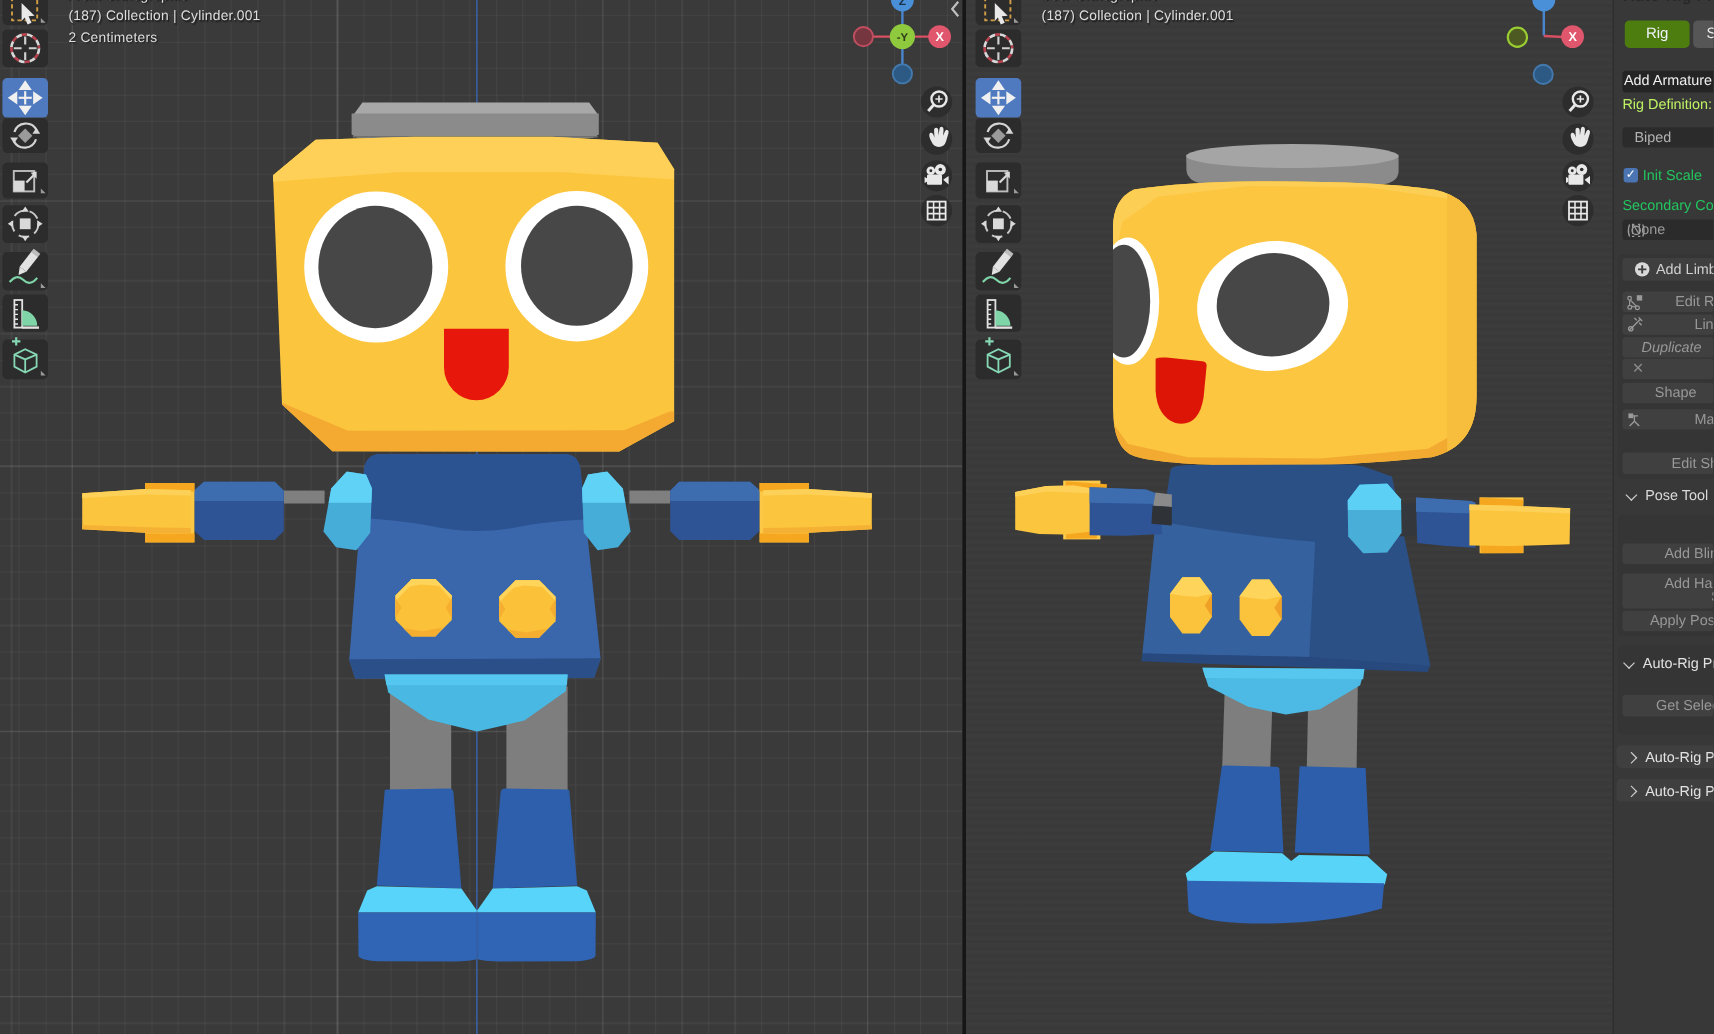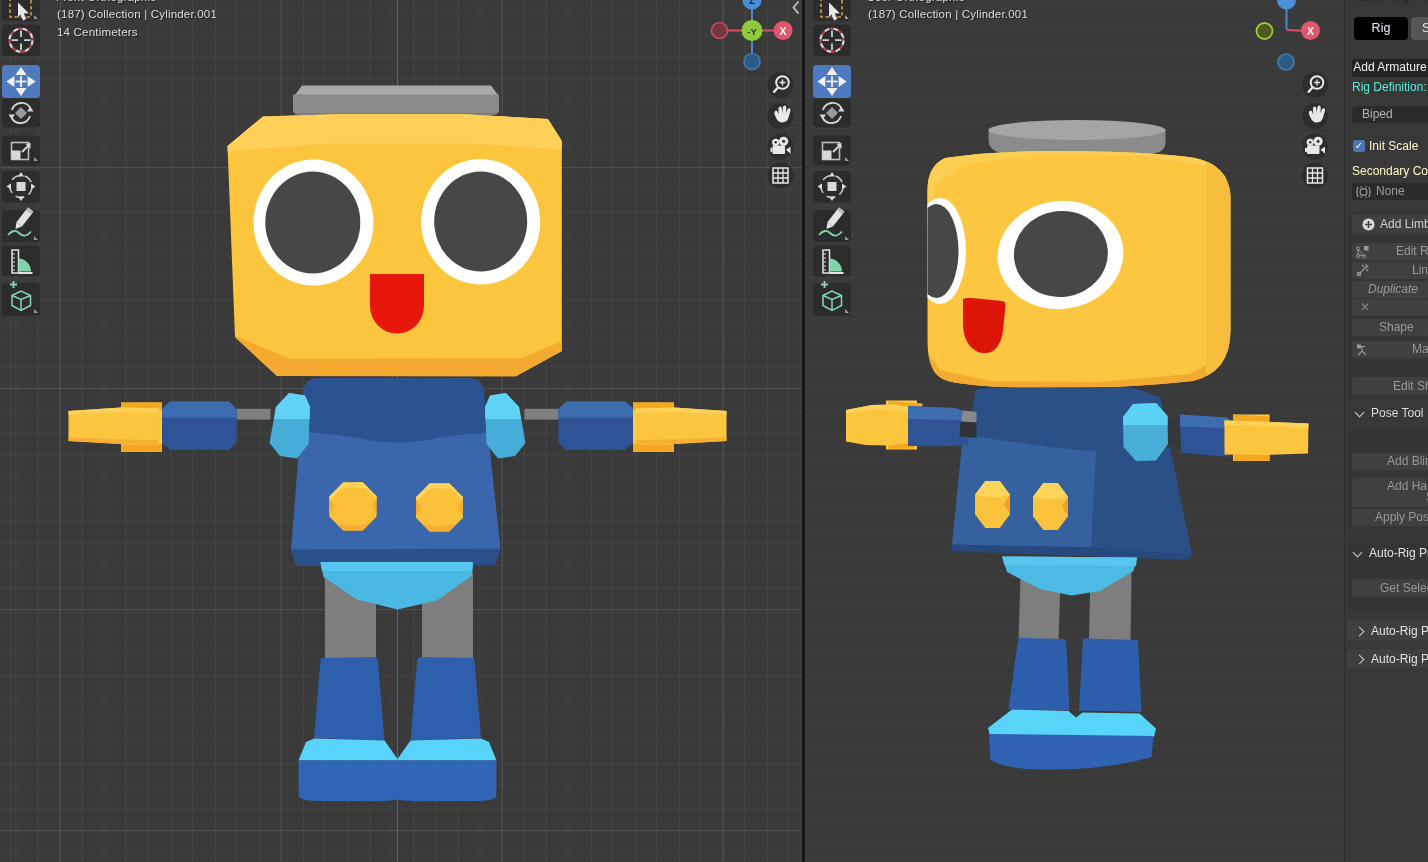--- a/index.html
+++ b/index.html
@@ -10,36 +10,36 @@
  repeating-linear-gradient(to bottom, rgba(255,255,255,0.045) 0 1px, transparent 1px 22.1px),
  #3a3a3a;
  background-position:59.8px 0,0 167px,15.5px 0,0 12.4px;}
 #divider{position:absolute;left:802px;top:0;width:3px;height:862px;background:#161616;}
 #vpR{left:805px;width:539px;background:repeating-linear-gradient(to bottom, rgba(255,255,255,0.008) 0 3px, rgba(0,0,0,0.01) 3px 6px),#3a3a3a;}
 #panel{position:absolute;left:1344px;top:0;width:84px;height:862px;background:#383838;border-left:1.5px solid #2d2d2d;box-sizing:border-box;}
 .ovtext{position:absolute;color:#dedede;font-size:11.5px;letter-spacing:0.2px;text-shadow:1px 1px 1px rgba(0,0,0,0.55);white-space:nowrap;}
 .clip{overflow:hidden;position:absolute;}
 svg{position:absolute;left:0;top:0;}
 .pbtn{position:absolute;left:1352px;width:76px;background:#404040;border-radius:3px;color:#989898;font-size:12px;text-align:center;line-height:17px;height:17px;white-space:nowrap;overflow:hidden;}
-.plabel{position:absolute;left:1352px;font-size:12px;color:#fef9c3;white-space:nowrap;}
+.plabel{position:absolute;left:1352px;font-size:12px;color:#22c55e;white-space:nowrap;}
 .chev{display:inline-block;width:6px;height:6px;border-right:1.5px solid #cccccc;border-bottom:1.5px solid #cccccc;vertical-align:middle;}
 .chev-d{transform:rotate(45deg);margin:-2px 8px 0 1px;}
 .chev-r{transform:rotate(-45deg);margin:0 8px 0 1px;}
 </style></head><body>
 <div id="page">
 <div id="vpL" class="vp"></div>
 <div id="divider"></div>
 <div id="vpR" class="vp"></div>
 <div id="panel"></div>
 
 <div class="clip" style="left:56px;top:0;width:200px;height:5px;">
       <div class="ovtext" style="position:static;margin-top:-9px;">Front Orthographic</div>
     </div>
 <div class="ovtext" style="left:57px;top:8px;">(187) Collection | Cylinder.001</div>
-<div class="ovtext" style="left:57px;top:26px;">14 Centimeters</div>
+<div class="ovtext" style="left:57px;top:26px;">2 Centimeters</div>
 <div class="clip" style="left:867px;top:0;width:200px;height:5px;">
       <div class="ovtext" style="position:static;margin-top:-9px;">User Orthographic</div>
     </div>
 <div class="ovtext" style="left:868px;top:8px;">(187) Collection | Cylinder.001</div>
 
 <svg width="1428" height="862" viewBox="0 0 1428 862">
 <defs>
 <clipPath id="hL">
           <path d="M227.5,146 L263,116.5 L345,114 L460,114 L548,119 L561.8,141 L561.8,351 L516,376.3 L277,376 L235,337 Z"></path>
         </clipPath>
@@ -304,34 +304,34 @@
           <rect x="773" y="168" width="15" height="15" stroke-width="1.5"></rect>
 <path d="M778,168 v15 M783,168 v15 M773,173 h15 M773,178 h15" stroke-width="1.3"></path>
         </g>
 </g>
 <use href="#navicons" x="534.5" y="0"></use>
 </svg>
 
 <div class="clip" style="left:1353px;top:0;width:75px;height:6px;">
       <div style="margin-top:-10px;font-size:12.5px;font-weight:bold;color:#282828;white-space:nowrap;letter-spacing:0.5px;">Auto-Rig Pro</div>
     </div>
-<div style="position:absolute;left:1354px;top:17px;width:54px;height:23px;background:#000000;border-radius:4px;color:#eef2f8;font-size:12.5px;text-align:center;line-height:23px;">Rig</div>
+<div style="position:absolute;left:1354px;top:17px;width:54px;height:23px;background:#4d7c0f;border-radius:4px;color:#eef2f8;font-size:12.5px;text-align:center;line-height:23px;">Rig</div>
 <div style="position:absolute;left:1411px;top:17px;width:17px;height:23px;background:#565656;border-radius:4px 0 0 4px;color:#e8e8e8;font-size:12.5px;line-height:23px;padding-left:11px;overflow:hidden;">S</div>
 <div style="position:absolute;left:1352px;top:59px;width:76px;height:17.5px;background:#242424;border-radius:3px 0 0 3px;color:#efefef;font-size:12px;text-align:center;line-height:17.5px;white-space:nowrap;">Add Armature</div>
-<div class="plabel" style="top:80px;color:#5eead4;">Rig Definition:</div>
+<div class="plabel" style="top:80px;color:#bef264;">Rig Definition:</div>
 <div style="position:absolute;left:1352px;top:105.5px;width:76px;height:17.5px;background:#2b2b2b;border-radius:3px 0 0 3px;color:#b2b2b2;font-size:12px;line-height:17.5px;padding-left:10px;">Biped</div>
 <div style="position:absolute;left:1353px;top:139.5px;width:12px;height:12px;background:#4b74b3;border-radius:2.5px;color:#fff;font-size:10px;line-height:12px;text-align:center;">✓</div>
 <div class="plabel" style="left:1369px;top:139px;">Init Scale</div>
 <div class="plabel" style="top:164px;">Secondary Con</div>
 <div style="position:absolute;left:1352px;top:183px;width:76px;height:16.5px;background:#2b2b2b;border-radius:3px 0 0 3px;color:#9a9a9a;font-size:12px;line-height:16.5px;">
 <svg width="17" height="14" viewBox="0 0 17 14" style="position:absolute;left:3px;top:1.5px;">
         <path d="M3,2 Q1,7 3,12 M14,2 Q16,7 14,12 M5,2 h2 M5,12 h2 M10,2 h2 M10,12 h2" stroke="#9a9a9a" stroke-width="1.2" fill="none"></path>
         <circle cx="8.5" cy="7" r="3.4" fill="none" stroke="#9a9a9a" stroke-width="1.2"></circle>
       </svg>
-<span style="margin-left:24px;">None</span></div>
+<span style="margin-left:7px;">None</span></div>
 <div style="position:absolute;left:1348px;top:212px;width:80px;height:187px;background:#353535;border-radius:4px 0 0 4px;"></div>
 <div style="position:absolute;left:1348px;top:429px;width:80px;height:101px;background:#353535;border-radius:4px 0 0 4px;"></div>
 <div style="position:absolute;left:1348px;top:538px;width:80px;height:74px;background:#353535;border-radius:4px 0 0 4px;"></div>
 <div style="position:absolute;left:1352px;top:215px;width:80px;height:18.5px;background:#3f3f3f;border-radius:3px 0 0 3px;color:#cfcfcf;font-size:12px;line-height:18.5px;white-space:nowrap;overflow:hidden;">
 <svg width="13" height="13" viewBox="0 0 13 13" style="position:absolute;left:10px;top:3px;">
         <circle cx="6.5" cy="6.5" r="6" fill="#d9d9d9"></circle>
         <path d="M3,6.5 h7 M6.5,3 v7" stroke="#3f3f3f" stroke-width="1.6"></path>
       </svg>
 <span style="position:absolute;left:28px;top:0;">Add Limb</span>
     </div>

